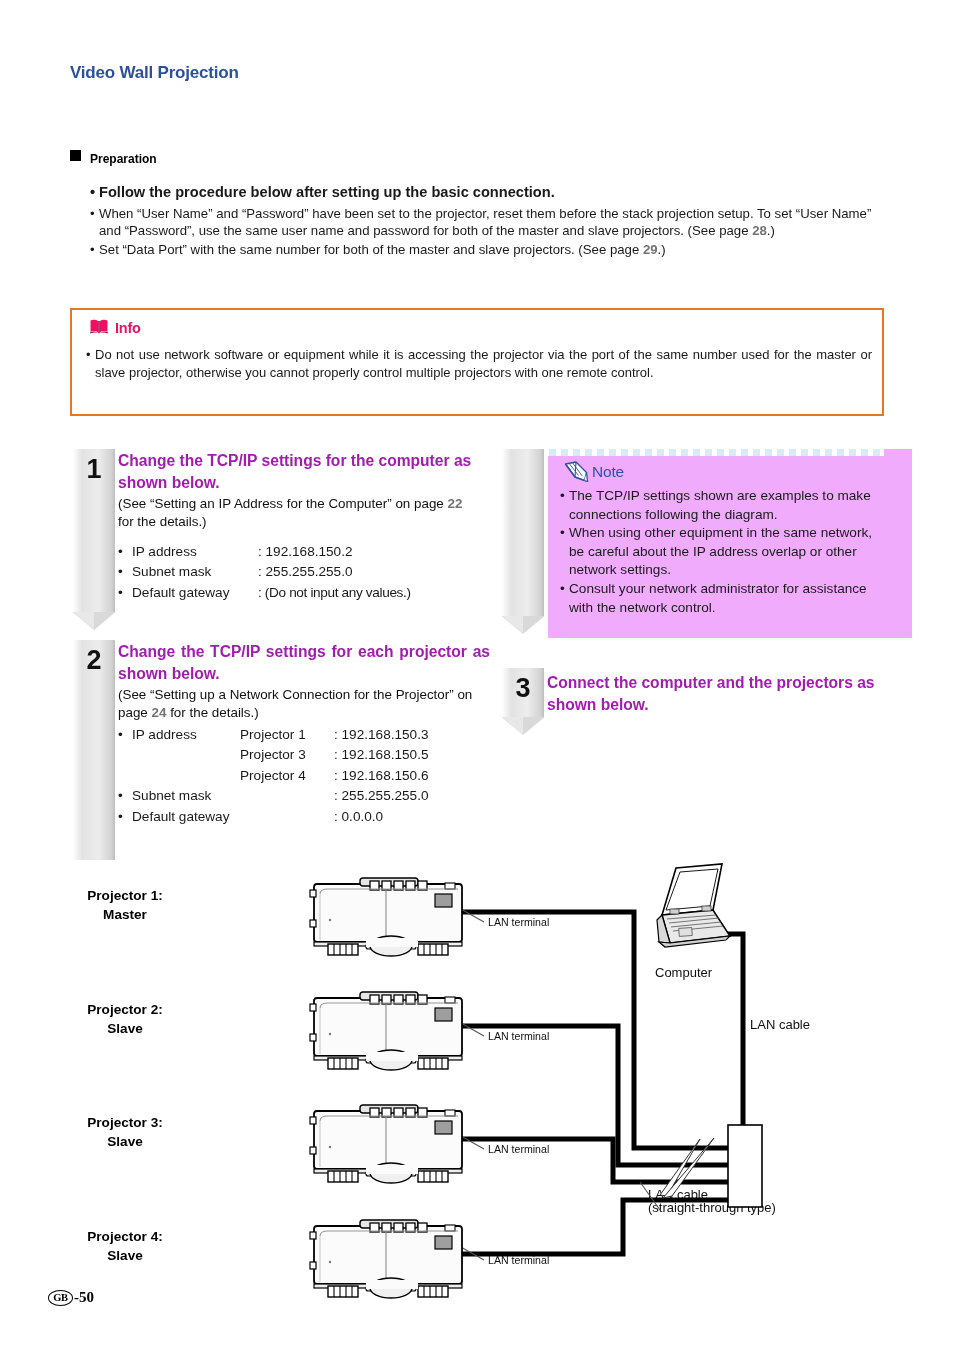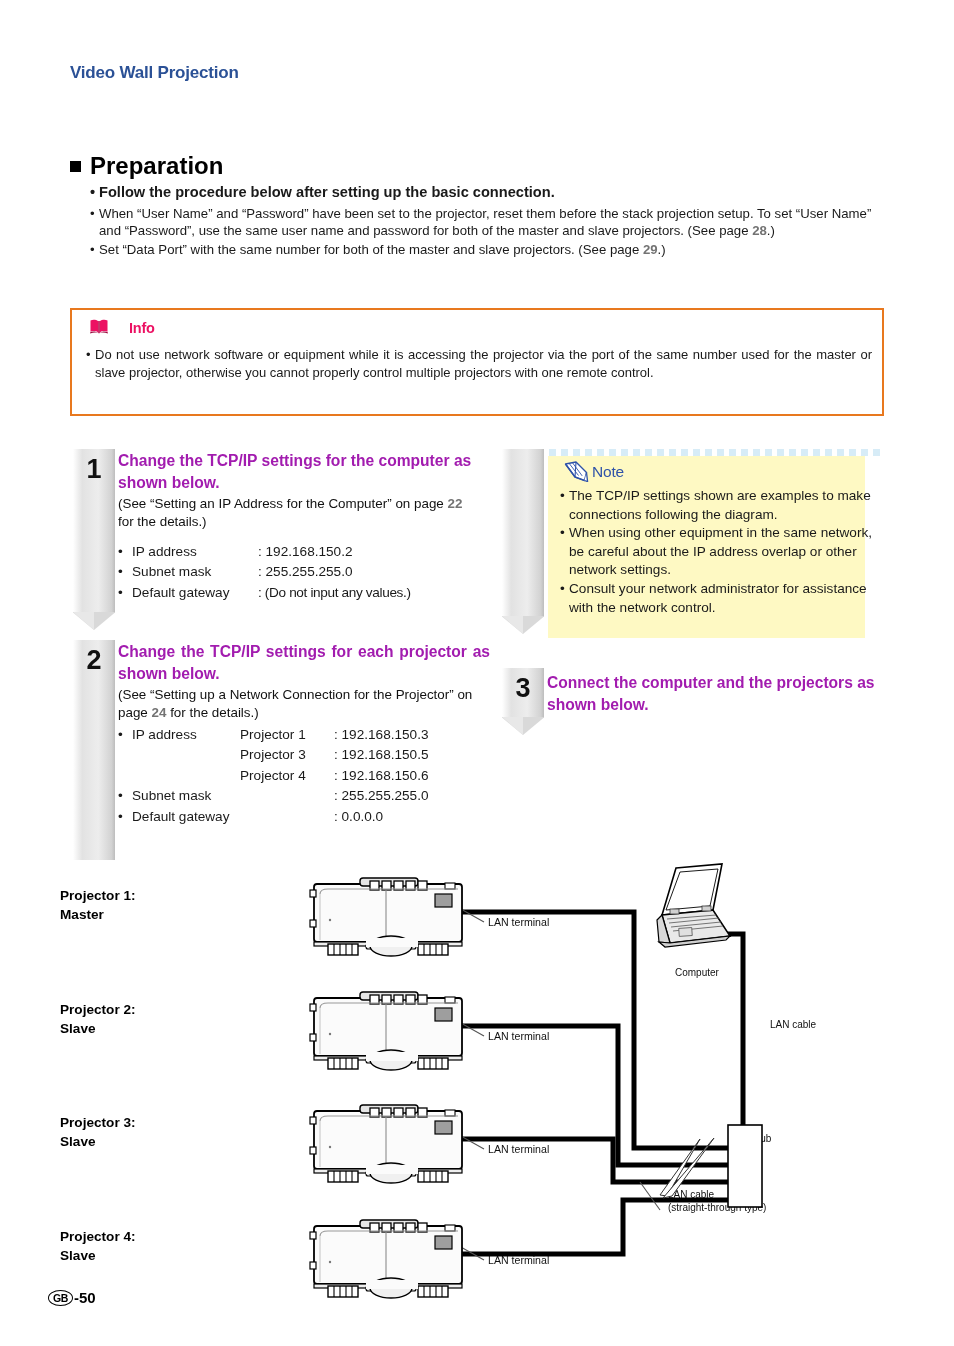--- a/index.html
+++ b/index.html
@@ -21,21 +21,21 @@
     left: 70px; top: 63px;
     font-size: 17px; font-weight: bold;
     color: #2b5196;
     letter-spacing: -0.2px;
   }
 
   
   #prep-heading {
     position: absolute;
     left: 70px; top: 152px;
-    font-size: 24px; font-weight: bold;
+    font-size: 12px; font-weight: bold;
     color: #000;
     display: flex; align-items: baseline; gap: 9px;
   }
   #prep-heading .sq {
     display: inline-block;
     width: 11px; height: 11px;
     background: #000;
     position: relative; top: -2px;
   }
 
@@ -59,21 +59,21 @@
   
   #info-box {
     position: absolute;
     left: 70px; top: 308px;
     width: 814px; height: 108px;
     border: 2px solid #e8781e;
     background: #fff;
   }
   #info-head {
     position: absolute; left: 17px; top: 9px;
-    display: flex; align-items: center; gap: 20px;
+    display: flex; align-items: center; gap: 6px;
   }
   #info-head .label {
     font-size: 14.5px; font-weight: bold; color: #ec1163;
     letter-spacing: -0.2px;
   }
   #info-body {
     position: absolute; left: 14px; top: 36px; width: 786px;
     font-size: 13px; line-height: 17.6px;
     display: flex;
   }
@@ -112,22 +112,22 @@
     display: flex; font-size: 13.6px; line-height: 20.5px;
   }
   .spec-row .dot { width: 14px; flex: none; text-align: left; }
   .spec-row .k { flex: none; }
   .spec-row .v { flex: none; }
 
   
   #note-box {
     position: absolute;
     left: 548px; top: 449px;
-    width: 317px; height: 189px;
-    background: #fef9c3;
+    width: 364px; height: 189px;
+    background: #f0abfc;
   }
   #note-scallop {
     position: absolute; left: 0; top: 0; width: 336px; height: 7px;
   }
   #note-head {
     position: absolute; left: 14px; top: 12px;
     display: flex; align-items: center; gap: 3px;
   }
   #note-head .label {
     font-size: 15.5px; color: #2e52a8; letter-spacing: -0.2px;
@@ -139,38 +139,38 @@
   .nb .dot { width: 9px; flex: none; }
   .nb .body { flex: 1; }
 
   
   #diagram {
     position: absolute; left: 0; top: 860px;
     width: 954px; height: 440px;
   }
   .proj-label {
     position: absolute;
-    width: 130px; text-align: left;
+    width: 130px; text-align: center;
     font-size: 13.6px; font-weight: bold; line-height: 19px;
     color: #000;
   }
   .lan-term-label {
     position: absolute;
     font-size: 10.6px; color: #111; text-align: right;
   }
   .diag-text {
     position: absolute;
-    font-size: 10px; color: #111; line-height: 13px; margin-left: 20px;
+    font-size: 13px; color: #111; line-height: 13px;
   }
 
   
   #footer {
     position: absolute; left: 48px; top: 1289px;
     display: flex; align-items: center; gap: 1px;
-    font-size: 15px; font-weight: bold; color: #000;
+    font-size: 15px; font-weight: bold; color: #000; font-family: Liberation Serif, serif;
   }
   #footer .gb {
     display: inline-flex; align-items: center; justify-content: center;
     width: 25px; height: 16px;
     border: 1.6px solid #000; border-radius: 50%;
     font-size: 10.5px; font-weight: bold;
     letter-spacing: -0.3px;
   }
 </style>
 </head>

